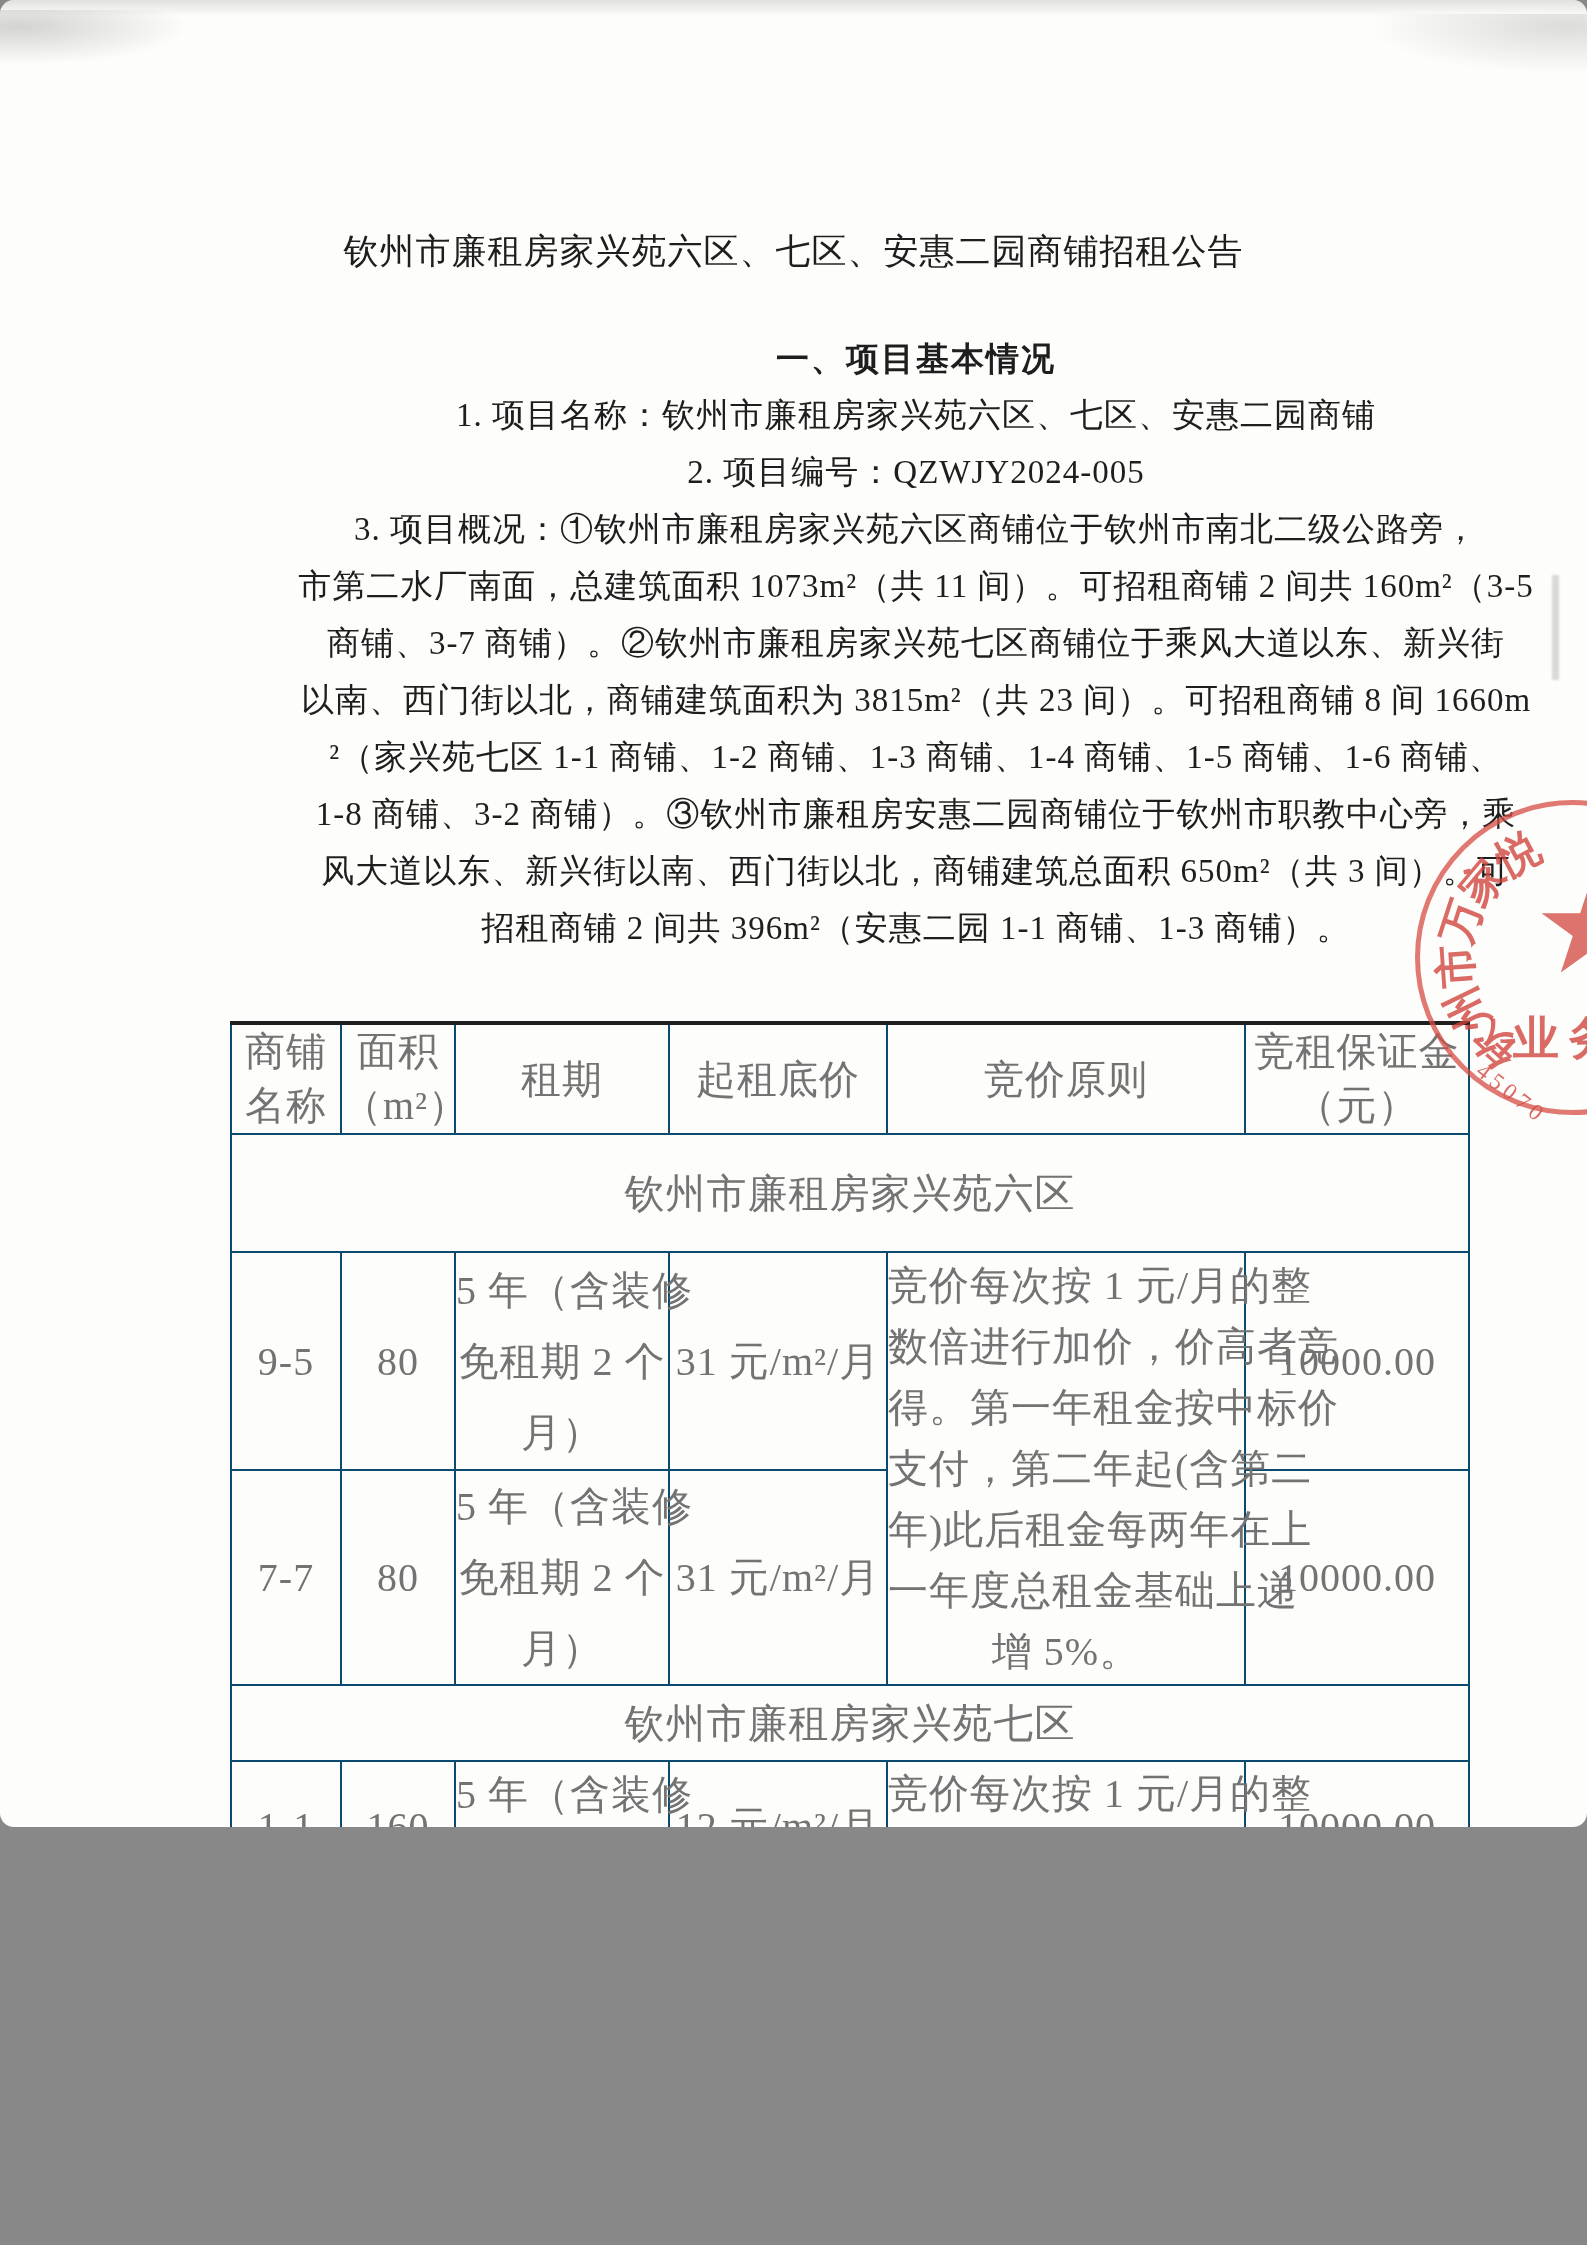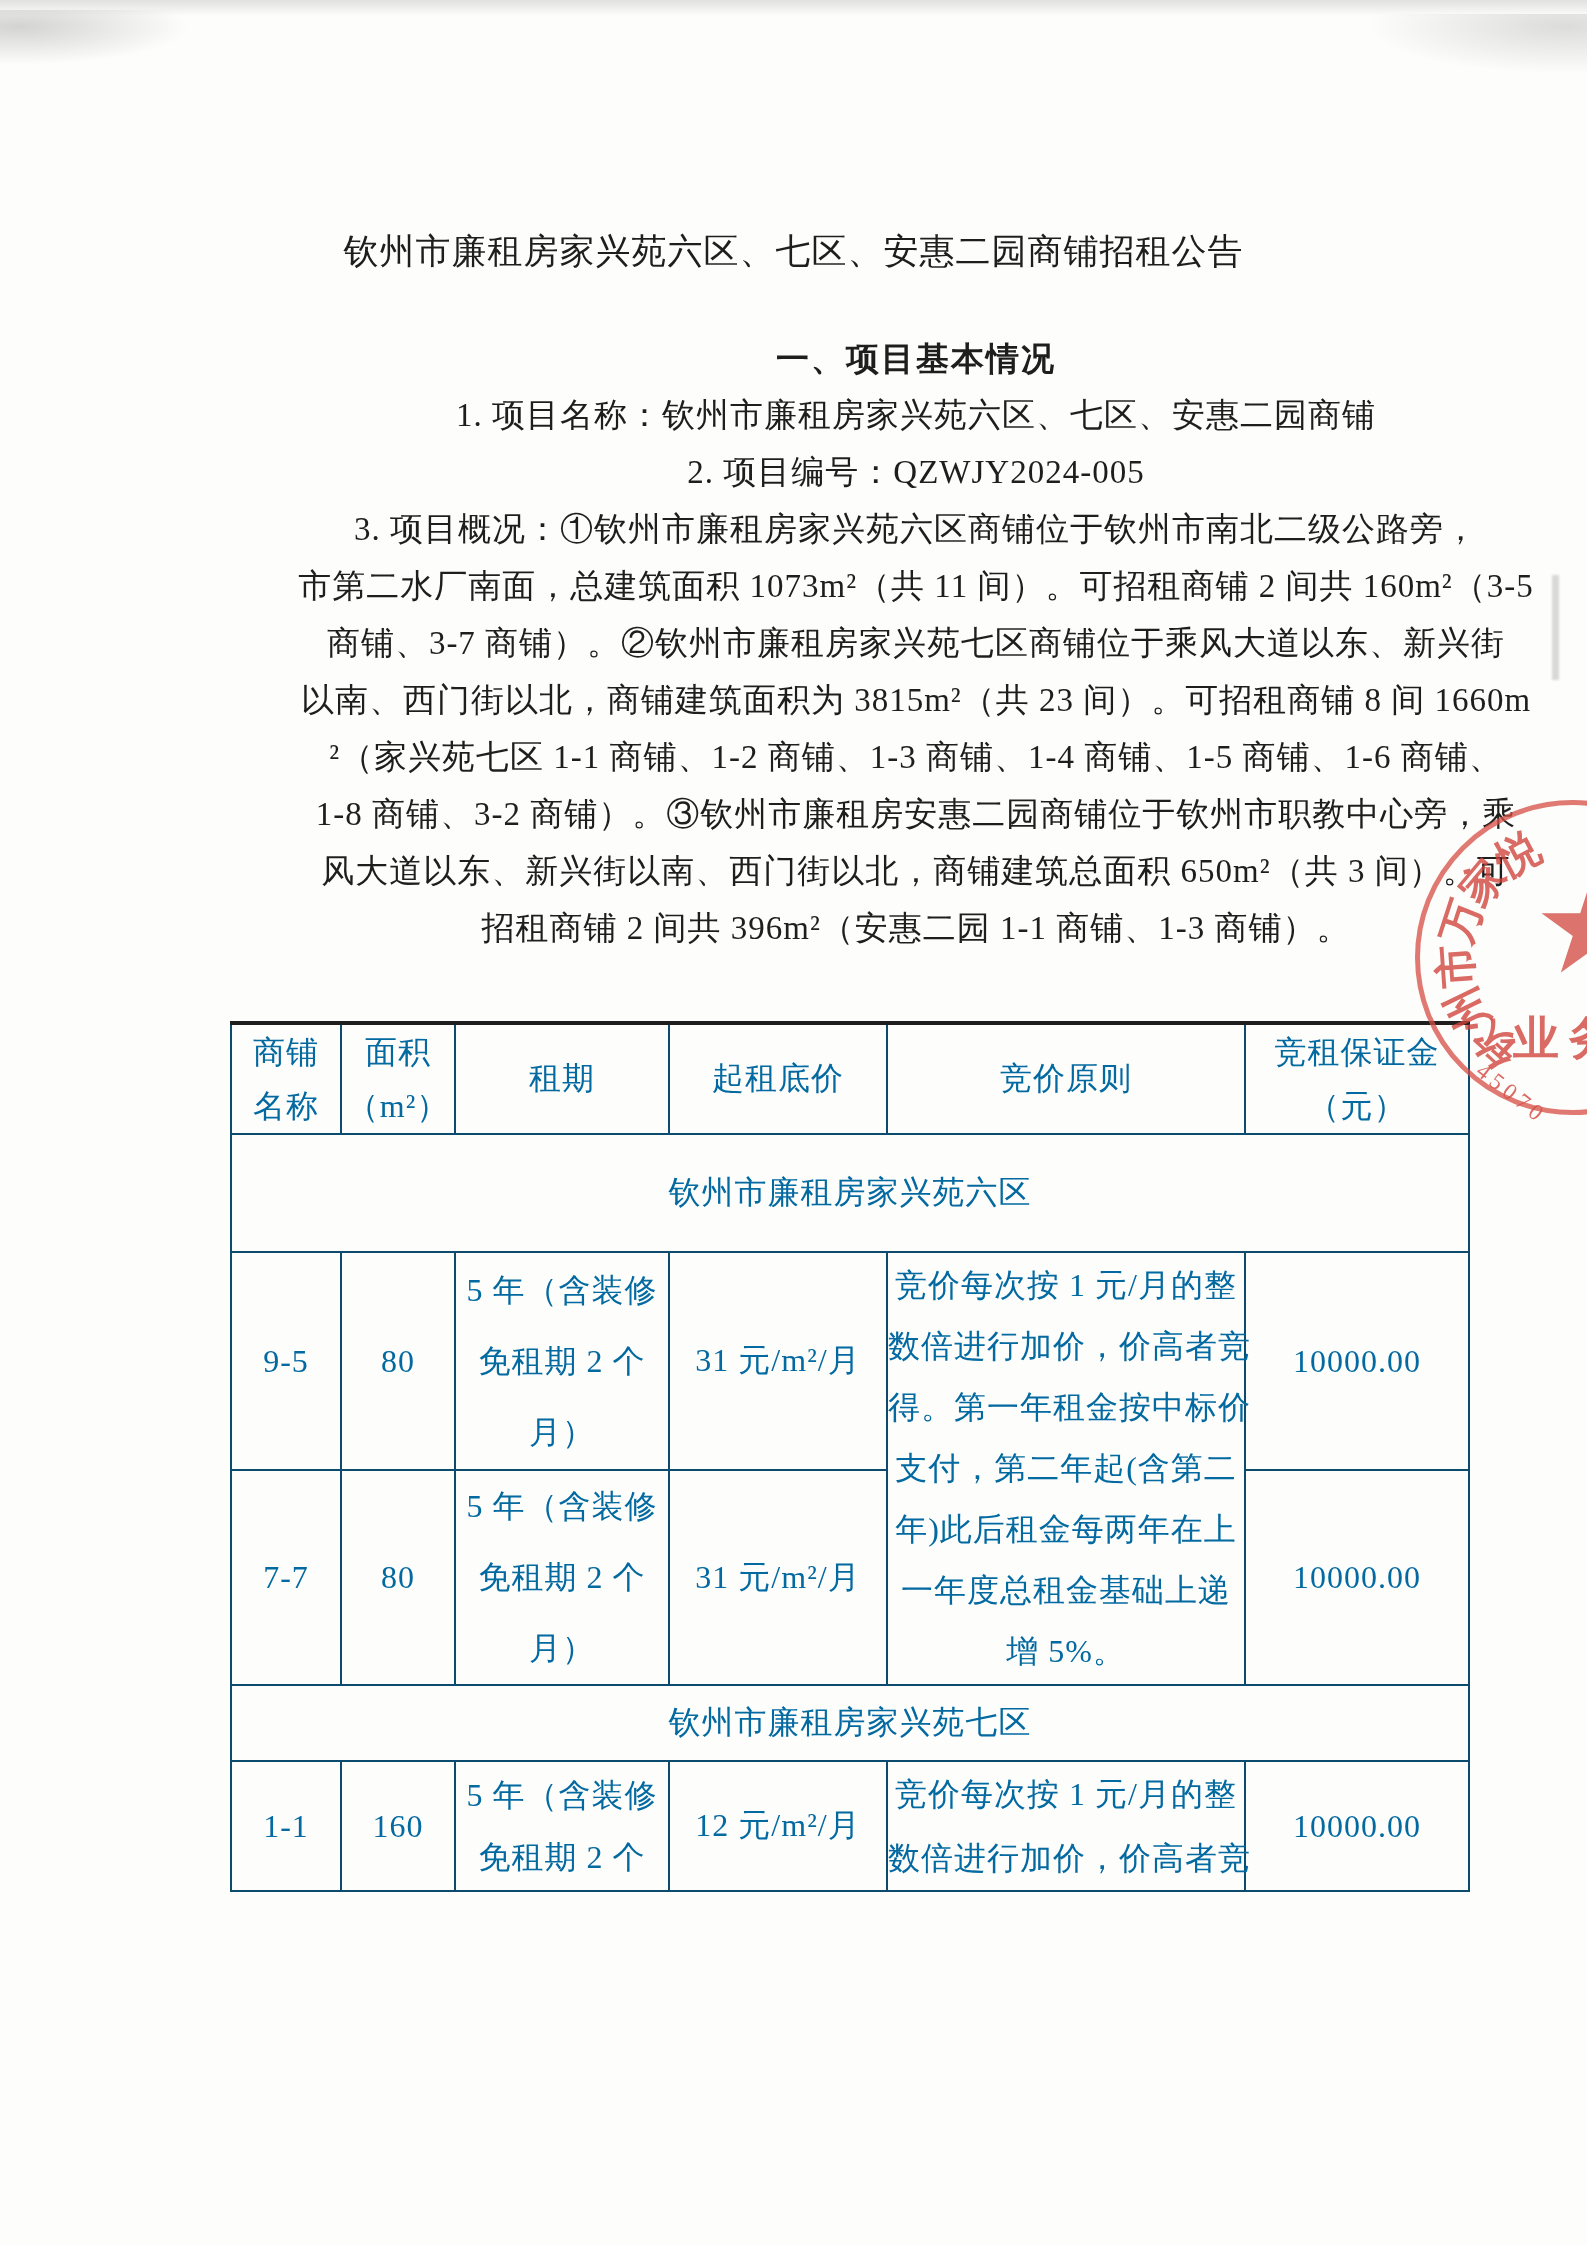--- a/index.html
+++ b/index.html
@@ -1,23 +1,24 @@
 <!DOCTYPE html>
 <html><head>
 <meta charset="utf-8">
 <style>
   html,body { margin:0; padding:0; background:#888; }
   .page {
     position:relative;
-    width:1587px; height:2245px;
+    width:1587px; height:1827px;
     margin:0 auto;
     background:#fdfdfb;
     overflow:hidden;
     font-family:"Liberation Serif","DejaVu Serif",serif;
     color:#1e1e1e;
+    border-radius:14px;
   }
   
   .noise-top {
     position:absolute; top:0; left:0; right:0; height:16px;
     background:linear-gradient(#c9c9c9, rgba(201,201,201,0)); opacity:.55;
   }
   .noise-tl {
     position:absolute; top:10px; left:0; width:190px; height:55px;
     background:radial-gradient(ellipse at 10% 30%, rgba(160,160,160,.45), rgba(160,160,160,0) 70%);
   }
@@ -41,21 +42,21 @@
   .body { margin:55px 0 0 245px; }
   .body p { margin:0; font-size:33px; line-height:57px; letter-spacing:1px; white-space:pre;text-align:center; }
   .sec-heading {
     font-family:"Liberation Sans","DejaVu Sans",sans-serif;
     font-weight:bold; letter-spacing:2px !important;
   }
 
   table.shops {
     border-collapse:collapse; table-layout:fixed;
     width:1238px; margin:64px 0 0 -15px;
-    font-size:32px; color:#0369a1;
+    font-size:40px; color:#737373;
   }
   table.shops td, table.shops th {
     border:2px solid #0c4a6e;
     text-align:center; vertical-align:middle;
     font-weight:normal; padding:0;
     letter-spacing:1px;
   }
   table.shops thead th { border-top:4px solid #1f1f1f; }
   tr.r-head   { height:102px; }
   tr.r-sec1   { height:118px; }

